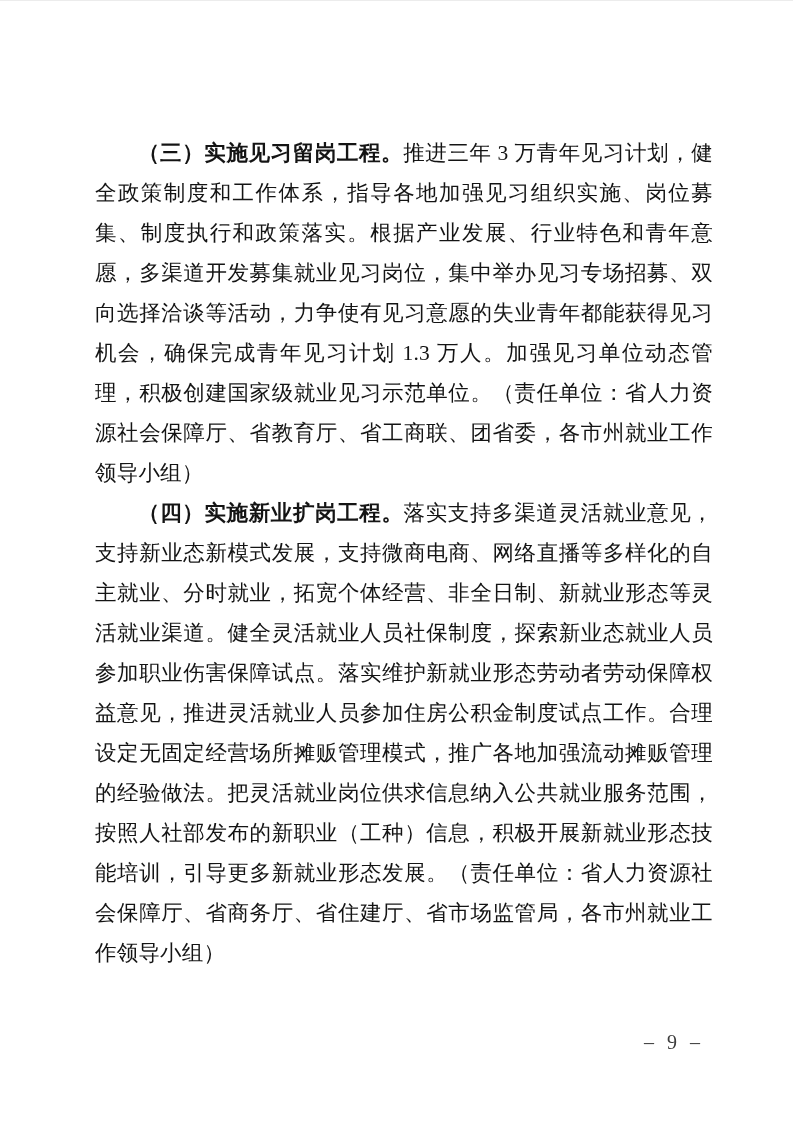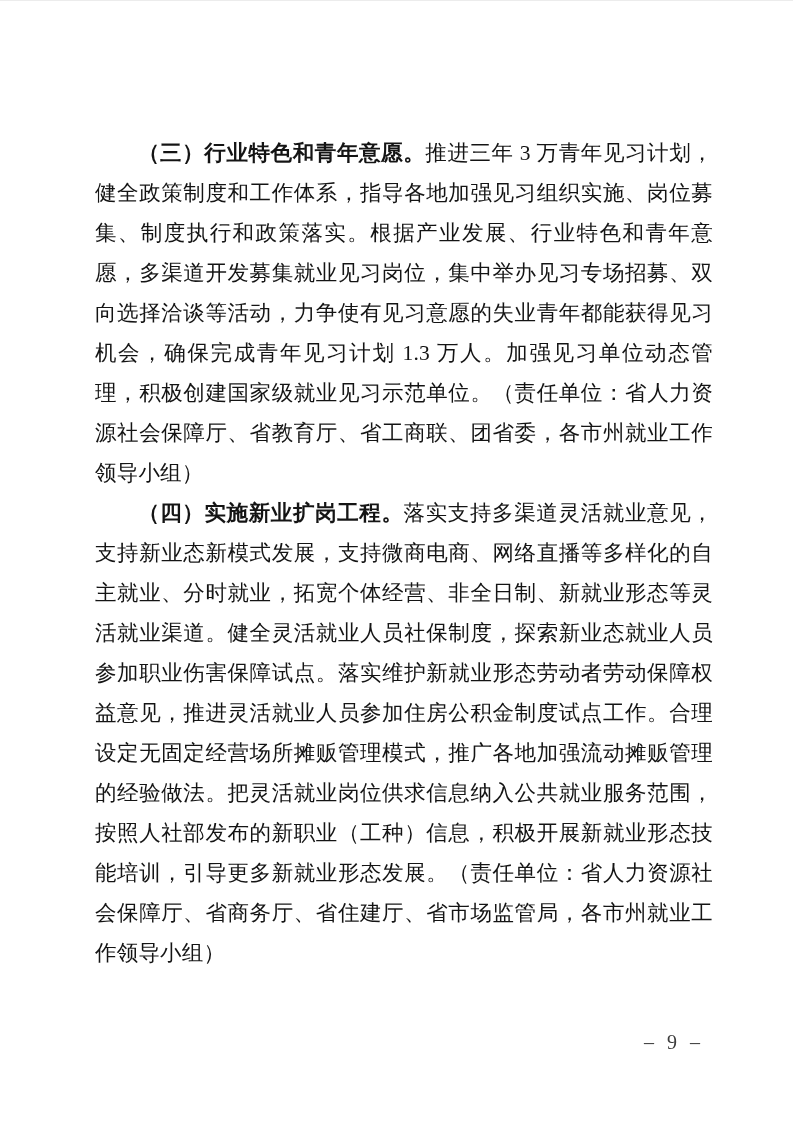--- a/index.html
+++ b/index.html
@@ -50,17 +50,17 @@
     color: #3c3c3c;
     letter-spacing: 4px;
     white-space: pre;
   }
 </style>
 </head>
 <body>
 
 <div class="sheet">
   <div class="doc-body">
-    <p class="para"><span class="para-heading">（三）行业特色和青年意愿。</span><span class="para-body">推进三年 3 万青年见习计划，健全政策制度和工作体系，指导各地加强见习组织实施、岗位募集、制度执行和政策落实。根据产业发展、行业特色和青年意愿，多渠道开发募集就业见习岗位，集中举办见习专场招募、双向选择洽谈等活动，力争使有见习意愿的失业青年都能获得见习机会，确保完成青年见习计划 1.3 万人。加强见习单位动态管理，积极创建国家级就业见习示范单位。</span><span class="para-resp">（责任单位：省人力资源社会保障厅、省教育厅、省工商联、团省委，各市州就业工作领导小组）</span></p>
+    <p class="para"><span class="para-heading">（三）实施见习留岗工程。</span><span class="para-body">推进三年 3 万青年见习计划，健全政策制度和工作体系，指导各地加强见习组织实施、岗位募集、制度执行和政策落实。根据产业发展、行业特色和青年意愿，多渠道开发募集就业见习岗位，集中举办见习专场招募、双向选择洽谈等活动，力争使有见习意愿的失业青年都能获得见习机会，确保完成青年见习计划 1.3 万人。加强见习单位动态管理，积极创建国家级就业见习示范单位。</span><span class="para-resp">（责任单位：省人力资源社会保障厅、省教育厅、省工商联、团省委，各市州就业工作领导小组）</span></p>
     <p class="para"><span class="para-heading">（四）实施新业扩岗工程。</span><span class="para-body">落实支持多渠道灵活就业意见，支持新业态新模式发展，支持微商电商、网络直播等多样化的自主就业、分时就业，拓宽个体经营、非全日制、新就业形态等灵活就业渠道。健全灵活就业人员社保制度，探索新业态就业人员参加职业伤害保障试点。落实维护新就业形态劳动者劳动保障权益意见，推进灵活就业人员参加住房公积金制度试点工作。合理设定无固定经营场所摊贩管理模式，推广各地加强流动摊贩管理的经验做法。把灵活就业岗位供求信息纳入公共就业服务范围，按照人社部发布的新职业（工种）信息，积极开展新就业形态技能培训，引导更多新就业形态发展。</span><span class="para-resp">（责任单位：省人力资源社会保障厅、省商务厅、省住建厅、省市场监管局，各市州就业工作领导小组）</span></p>
   </div>
   <div class="page-number">– 9 –</div>
 </div>
 
 </body></html>

